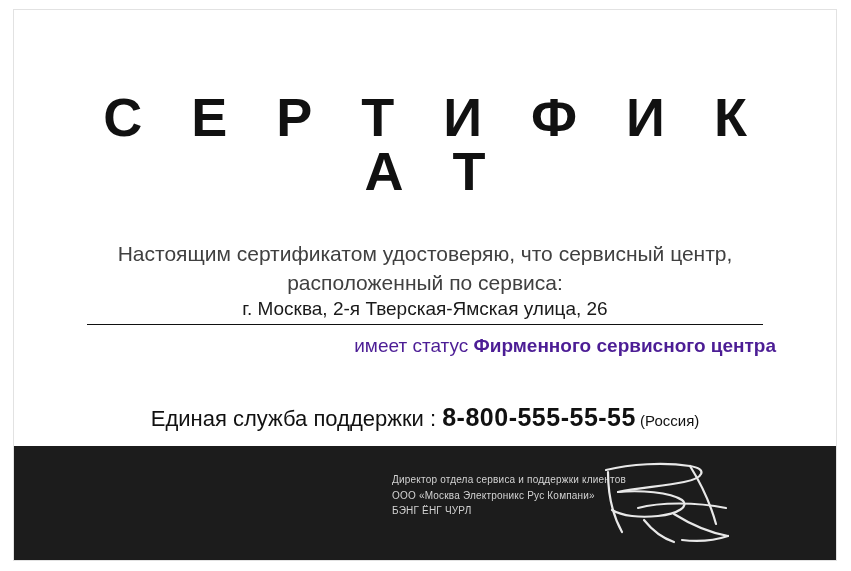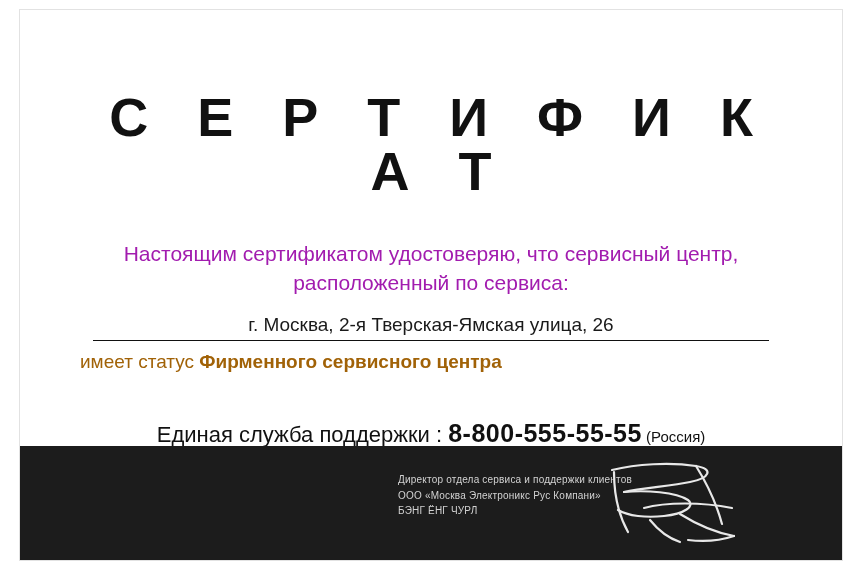--- a/index.html
+++ b/index.html
@@ -27,21 +27,21 @@
   .page::before {
     content: "";
     position: absolute;
     inset: 0;
     background: #ffffff;
     pointer-events: none;
   }
 
   .certificate {
     position: absolute;
-    left: 20px;
+    left: 14px;
     top: 10px;
     width: 822px;
     height: 550px;
     background: #ffffff;
     box-shadow: 0 0 0 1px #e2e2e2;
     box-sizing: border-box;
     overflow: hidden;
   }
 
   .cert-body {
@@ -60,21 +60,21 @@
     margin: 0;
     padding-top: 80px;
     padding-left: 17px;
     line-height: 1;
     font-family: "Liberation Sans", sans-serif;
   }
 
   .intro {
     text-align: center;
     font-size: 21px;
-    color: #a21caf;
+    color: #404040;
     line-height: 1.38;
     margin-top: 42px;
     padding: 0 28px;
   }
 
   .field {
     margin: 0 auto;
     width: 676px;
     text-align: center;
   }
@@ -85,35 +85,34 @@
     padding-bottom: 4px;
   }
 
   .rule {
     height: 1px;
     background: #111111;
     width: 100%;
   }
 
   .field-address {
-    margin-top: 16px;
   }
 
   .field-company {
     margin-top: 0;
   }
 
   .field-company .field-value {
     padding-top: 10px;
   }
 
   .status-line {
-    text-align: left;
+    text-align: right;
     font-size: 19px;
-    color: #a16207;
+    color: #4c1d95;
     margin-top: 10px;
   }
 
   .status-line .status-strong {
     font-weight: bold;
   }
 
   .support {
     text-align: center;
     margin-top: 46px;

